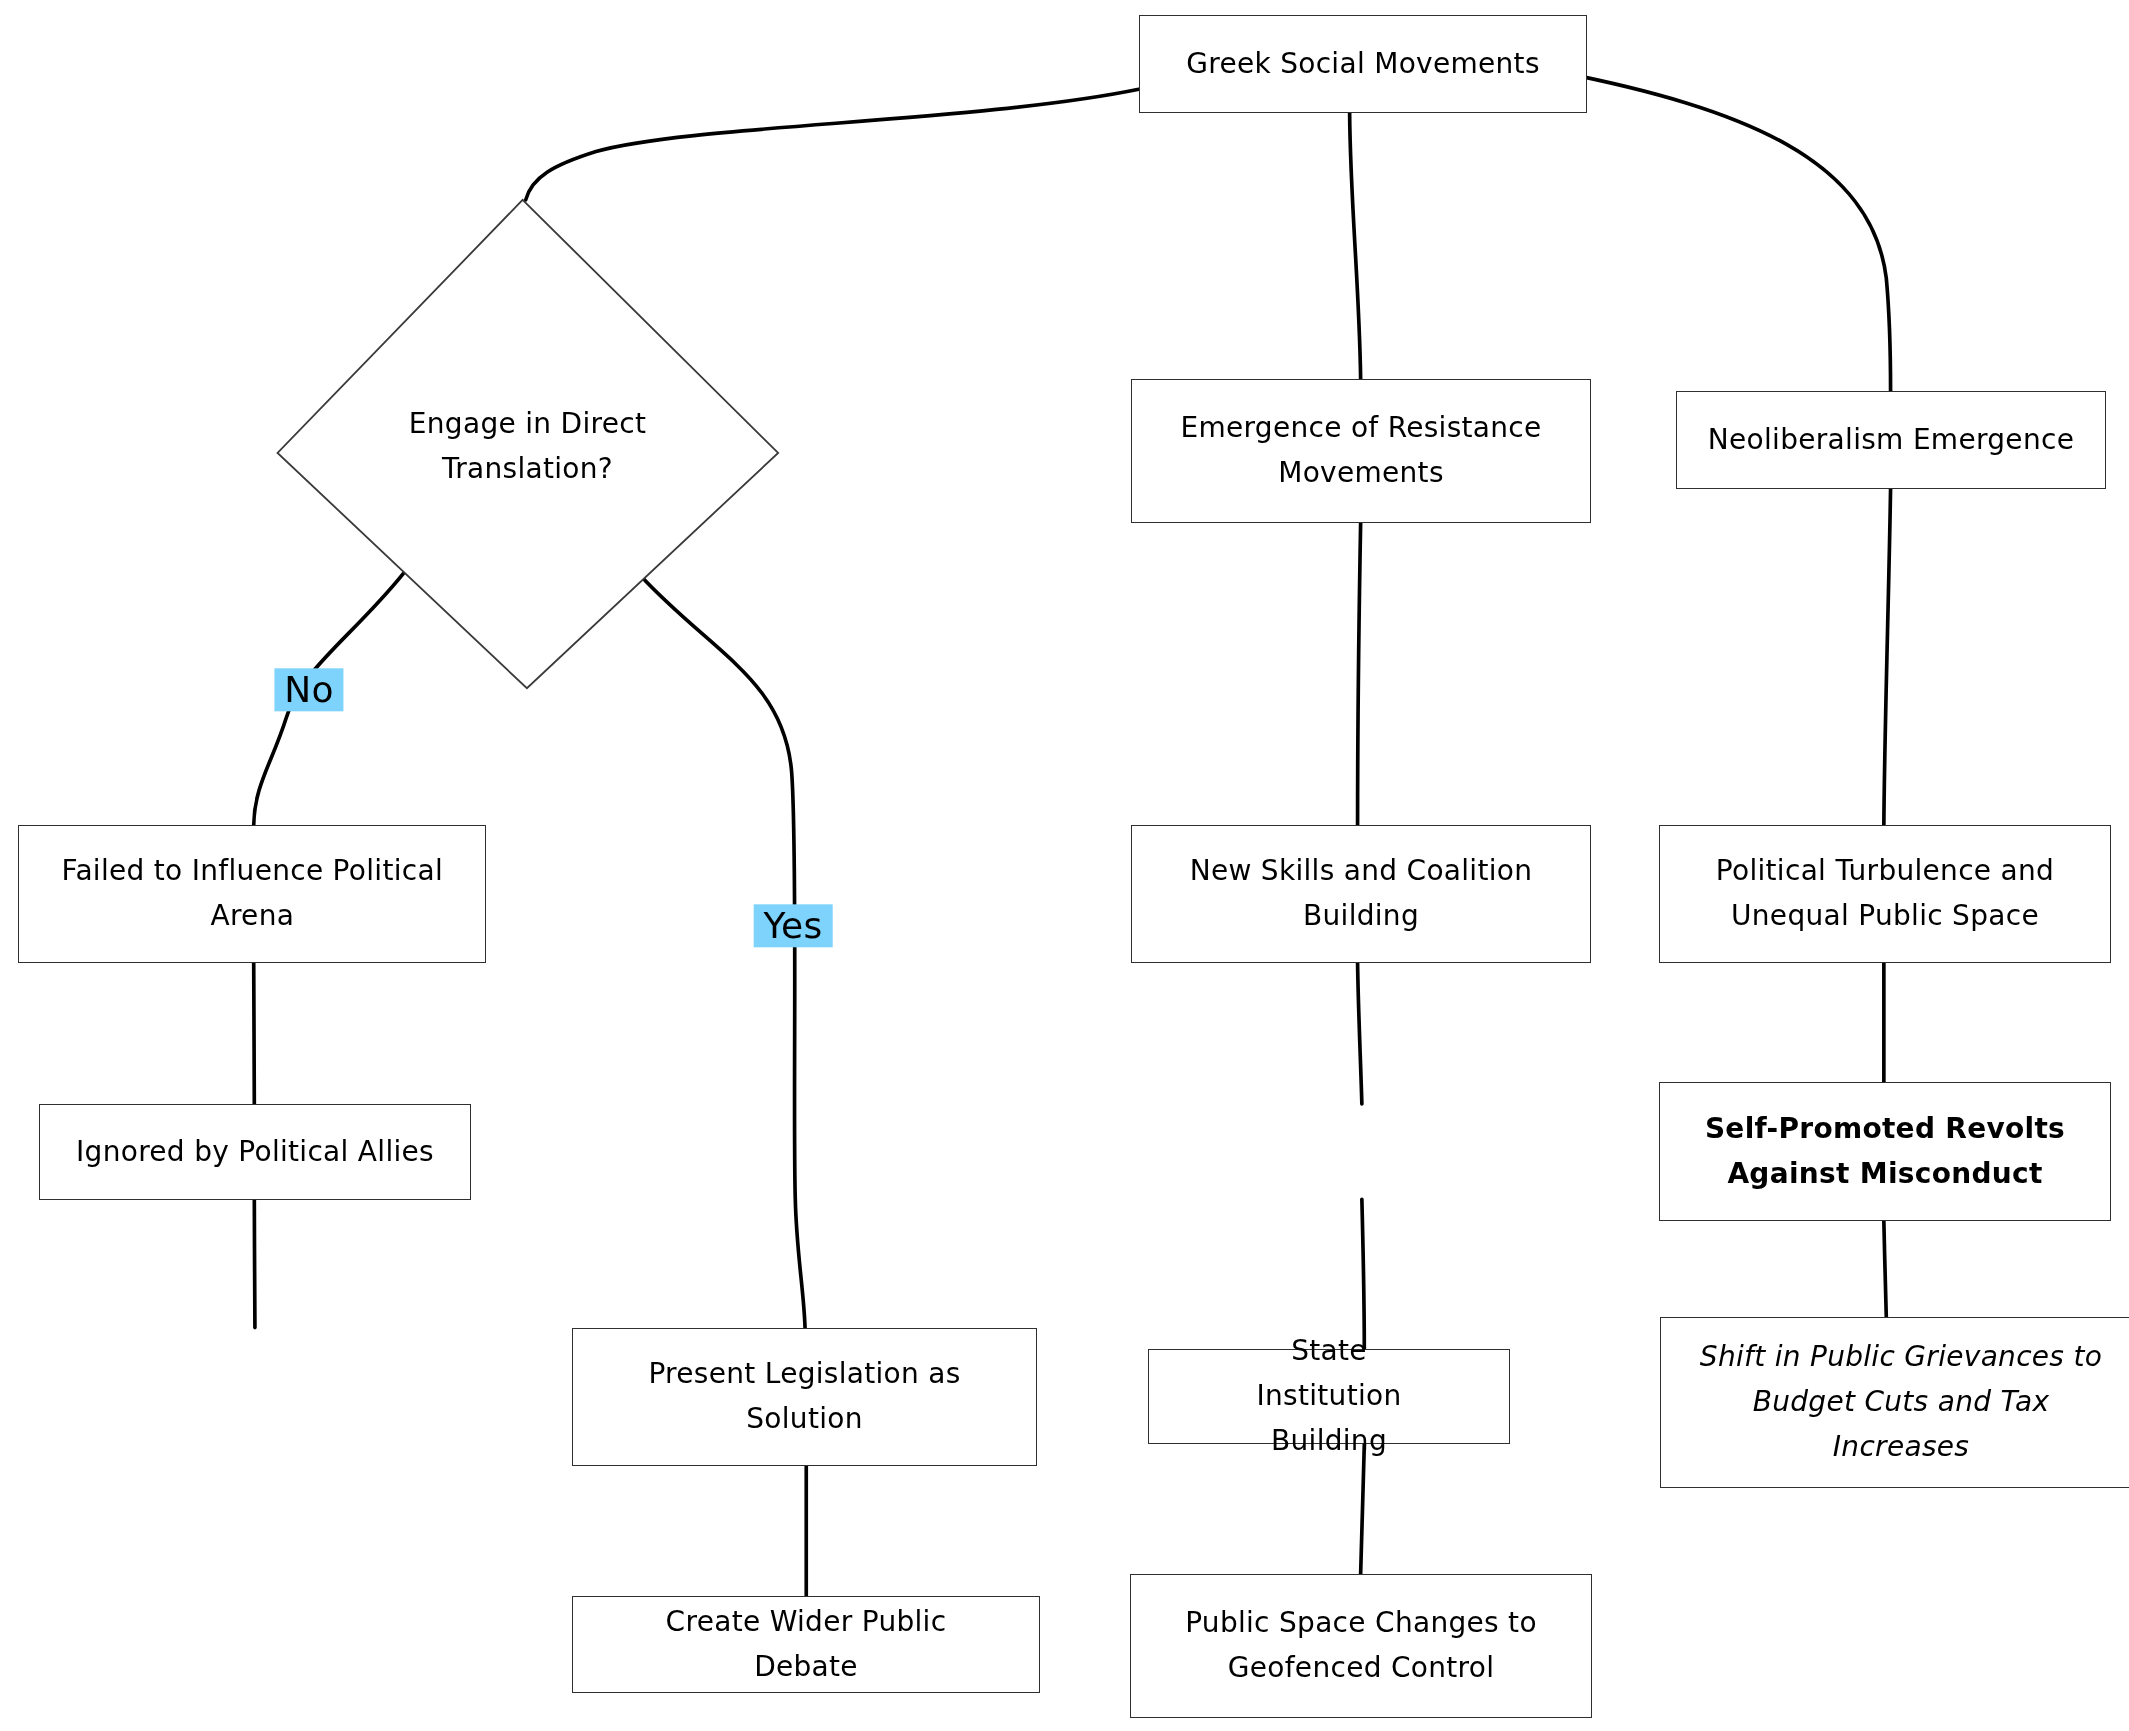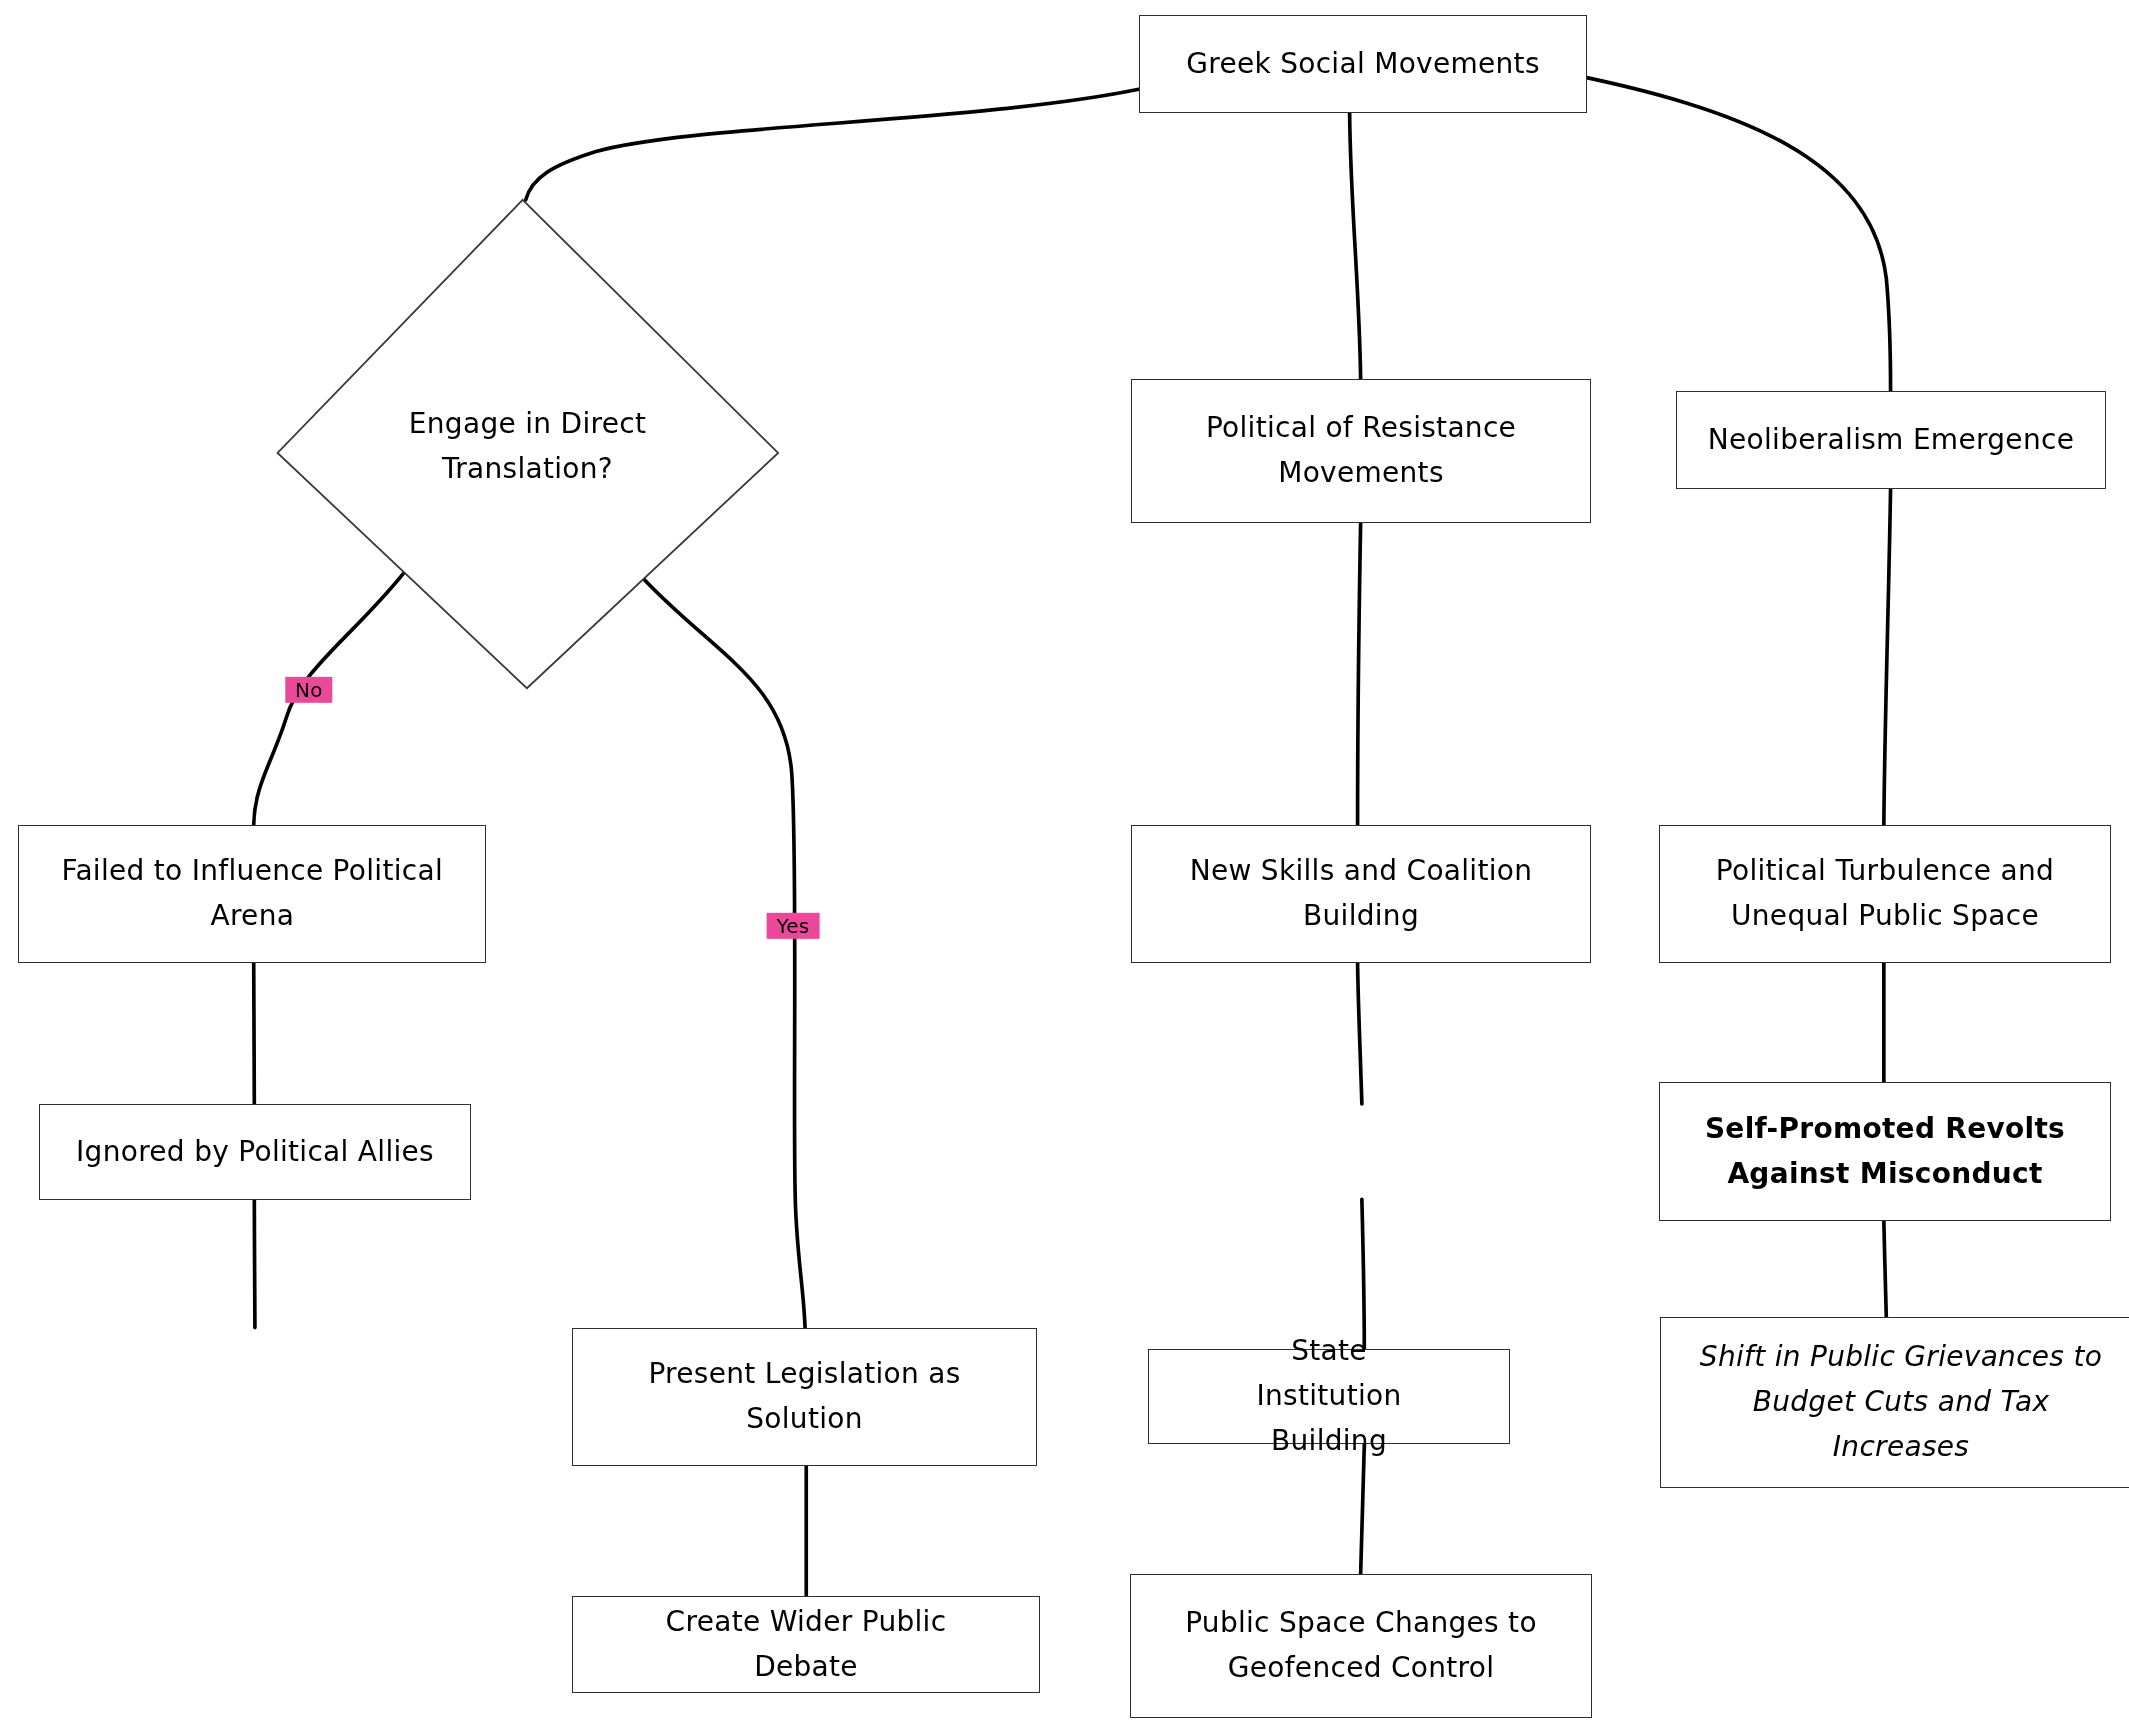--- a/index.html
+++ b/index.html
@@ -35,23 +35,23 @@
     justify-content:center;
     text-align:center;
     font-size:28px;
     line-height:1.6;
     letter-spacing:0.3px;
     background:transparent;
   }
   .edge-label{
     position:absolute;
     transform:translate(-50%,-50%);
-    background:#ec4899;
+    background:#7dd3fc;
     padding:1.2px 9.8px;
-    font-size:20px;
+    font-size:36px;
     letter-spacing:0.3px;
   }
 </style>
 </head>
 <body>
 
 <div id="canvas">
 
   <svg id="edges" viewBox="0 0 3483 2832" xmlns="http://www.w3.org/2000/svg">
 
@@ -85,21 +85,21 @@
   <div class="node" style="left:1139px;top:15.3px;width:448px;height:98px;padding:0 12.2px;">Greek Social Movements</div>
 
   <div class="decision-label" style="left:381px;top:373px;width:293px;height:147px;">Engage in Direct Translation?</div>
 
   <div class="node" style="left:18.3px;top:825px;width:468px;height:138px;padding:0 12.2px;">Failed to Influence Political Arena</div>
   <div class="node" style="left:39px;top:1104px;width:432px;height:96px;padding:0 9.2px;">Ignored by Political Allies</div>
 
   <div class="node" style="left:572px;top:1328px;width:465px;height:138px;padding:0 18.3px;">Present Legislation as Solution</div>
   <div class="node" style="left:572px;top:1596px;width:468px;height:97px;padding:0 86px;">Create Wider Public Debate</div>
 
-  <div class="node" style="left:1131px;top:379px;width:460px;height:144px;padding:0 12.2px;">Political of Resistance Movements</div>
+  <div class="node" style="left:1131px;top:379px;width:460px;height:144px;padding:0 12.2px;">Emergence of Resistance Movements</div>
   <div class="node" style="left:1131px;top:825px;width:460px;height:138px;padding:0 12.2px;">New Skills and Coalition Building</div>
   <div class="node" style="left:1148px;top:1349px;width:362px;height:95px;padding:0 73px;">State Institution Building</div>
   <div class="node" style="left:1130px;top:1574px;width:462px;height:144px;padding:0 21px;">Public Space Changes to Geofenced Control</div>
 
   <div class="node" style="left:1676px;top:391px;width:430px;height:98px;padding:0 12.2px;">Neoliberalism Emergence</div>
   <div class="node" style="left:1659px;top:825px;width:452px;height:138px;padding:0 12.2px;">Political Turbulence and Unequal Public Space</div>
   <div class="node" style="left:1659px;top:1082px;width:452px;height:139px;padding:0 37px;font-weight:bold;">Self-Promoted Revolts Against Misconduct</div>
   <div class="node" style="left:1660px;top:1317px;width:482px;height:171px;padding:0 27.5px;font-style:italic;">Shift in Public Grievances to Budget Cuts and Tax Increases</div>
 
   <div class="edge-label" style="left:309px;top:690px;">No</div>

